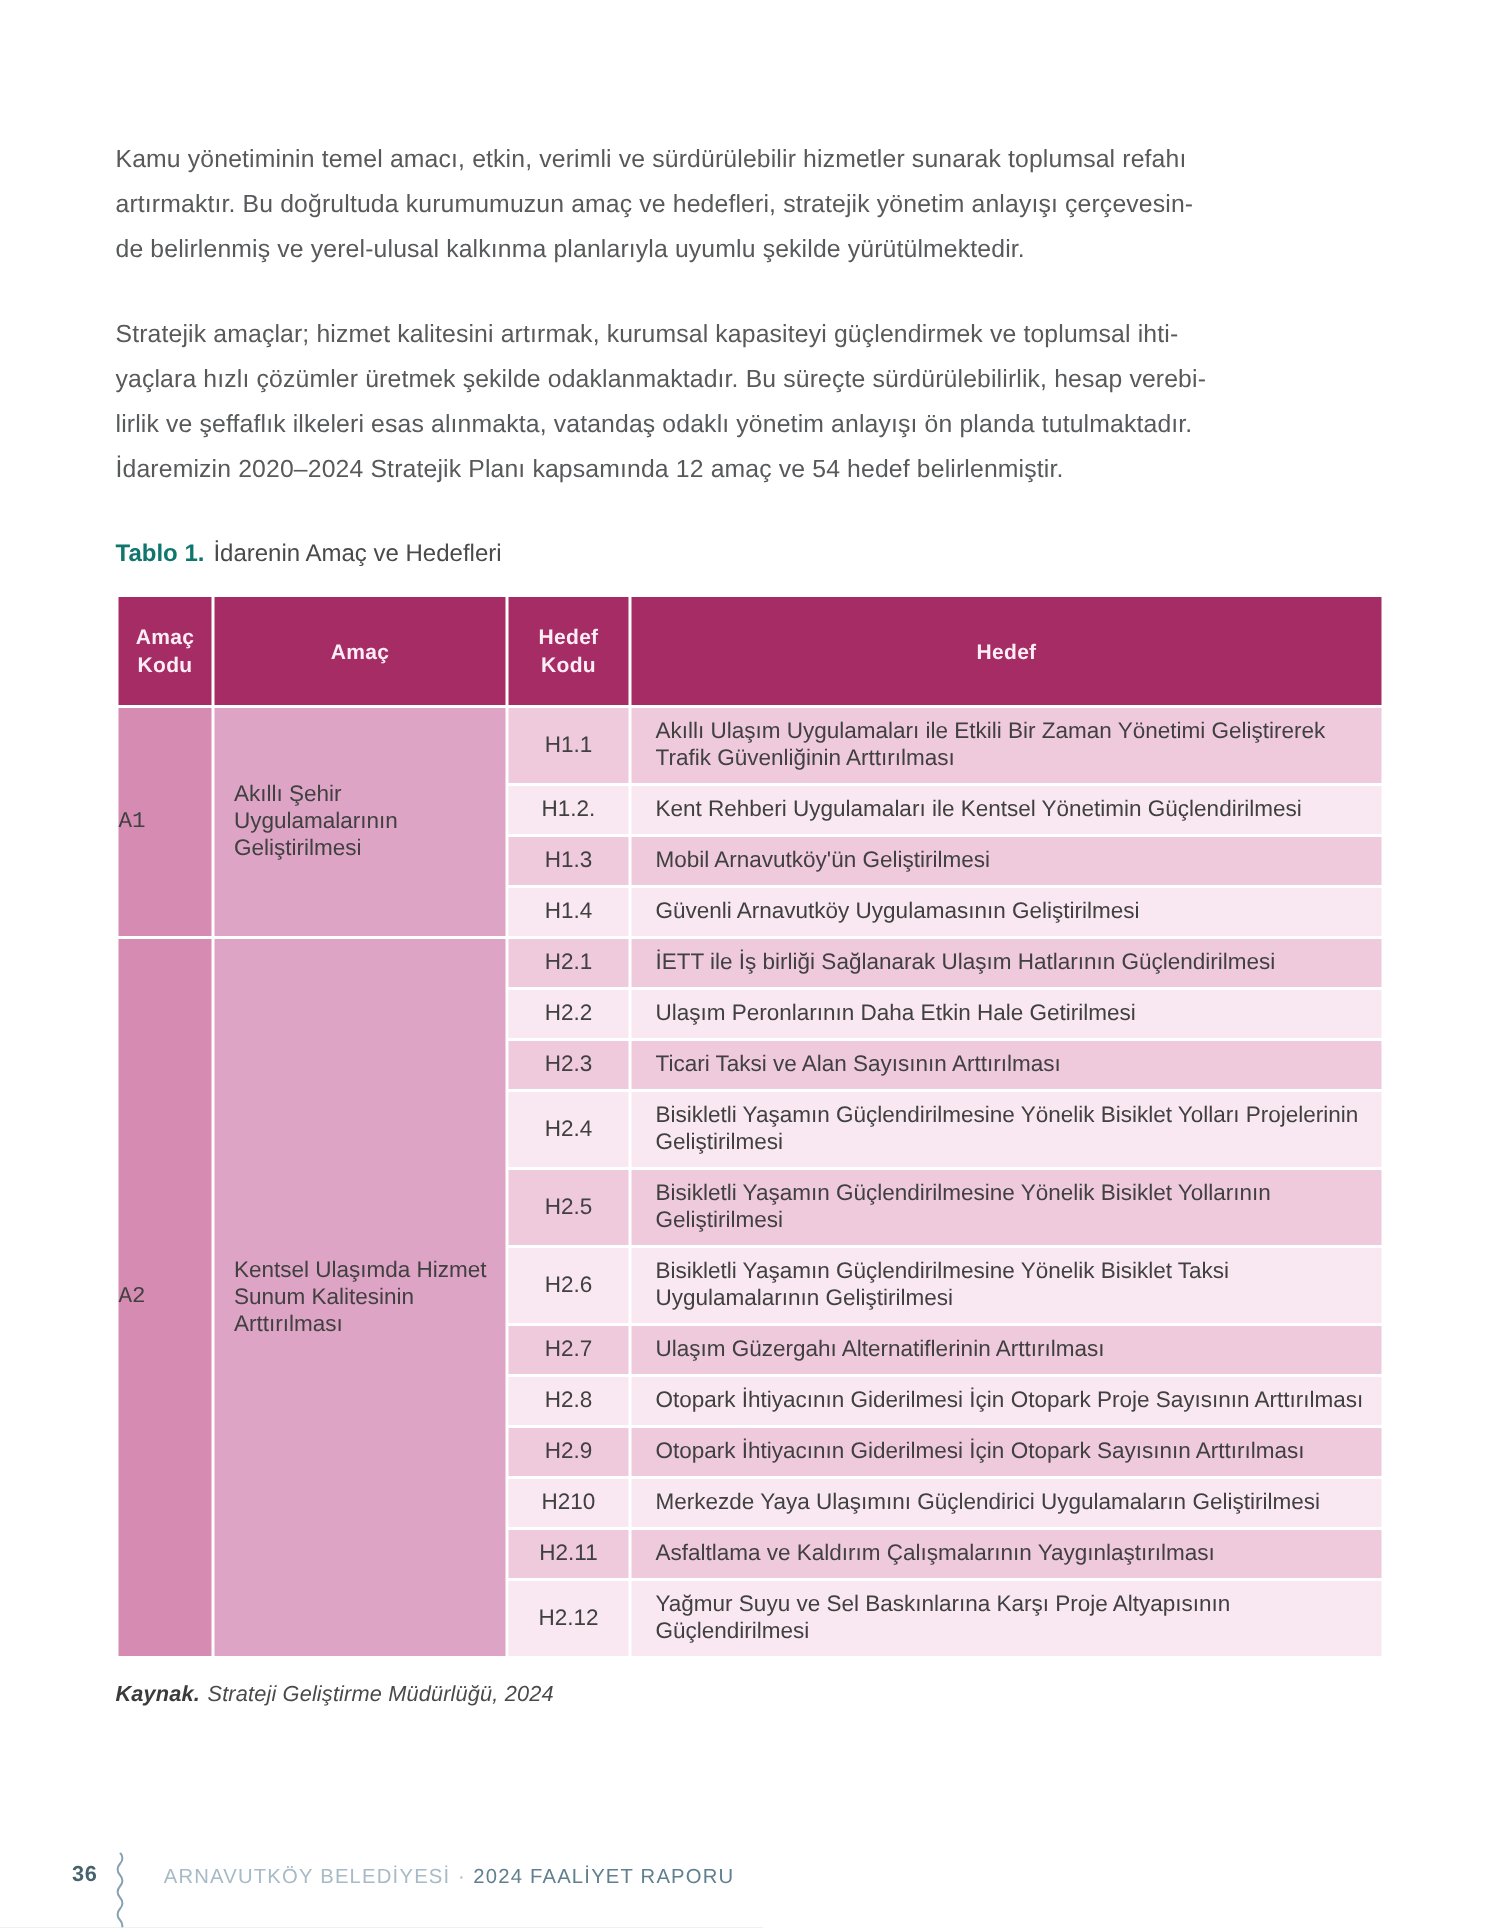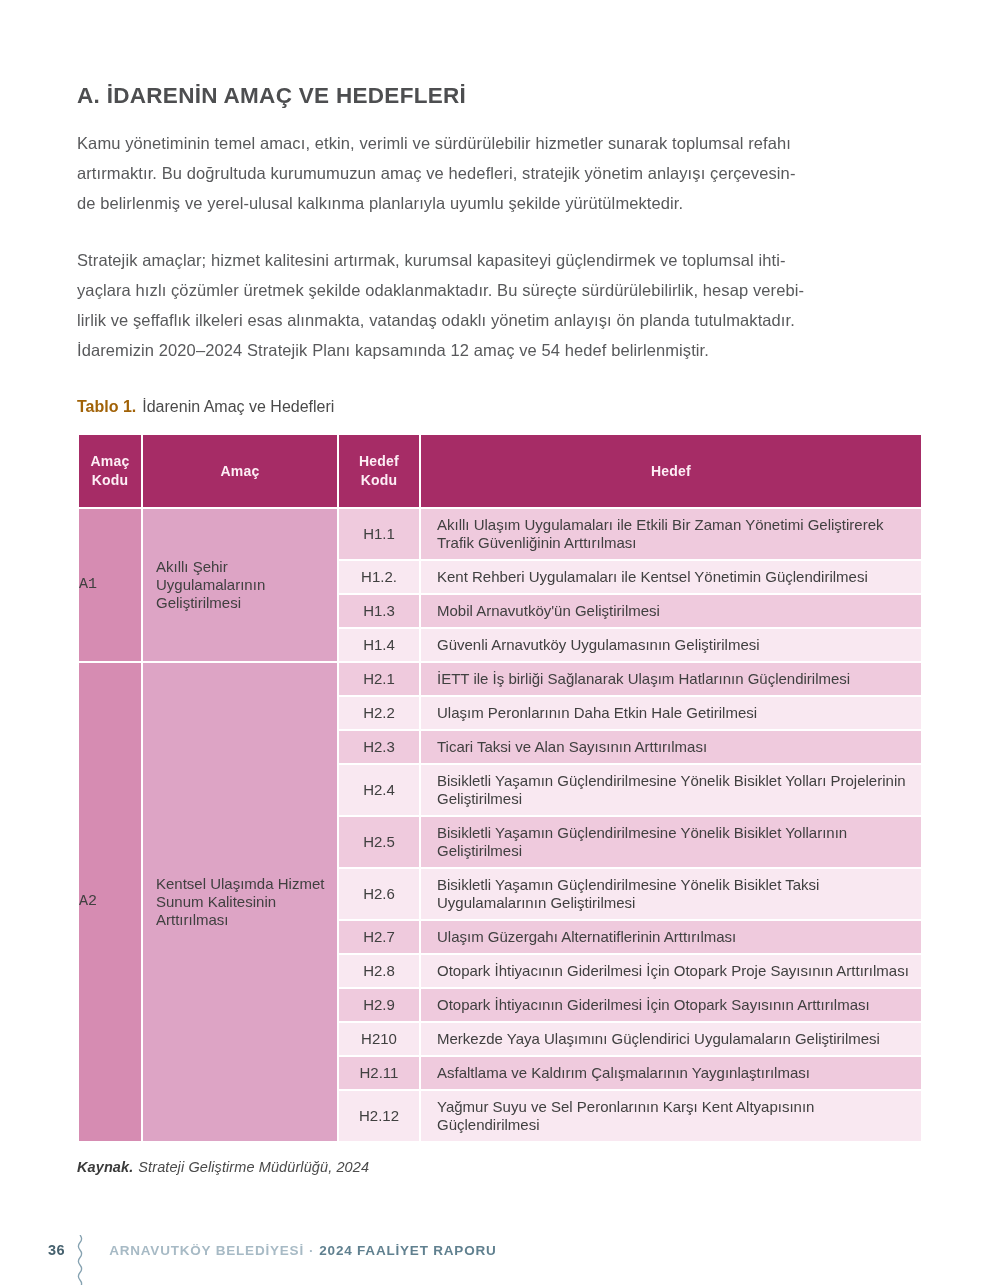--- a/index.html
+++ b/index.html
@@ -35,21 +35,21 @@
     font-size:22.5px;font-weight:bold;color:var(--heading-color);
     letter-spacing:.3px;margin-top:11px;
   }
   .para{margin-top:19px;}
   .para + .para{margin-top:27px;}
   .para .line{
     font-size:16.5px;color:var(--body-color);
     line-height:30px;letter-spacing:.1px;
   }
   .table-caption{margin-top:33px;font-size:16px;color:#4a4a4a;}
-  .table-caption .cap-label{font-weight:bold;color:#a16207;margin-right:6px;}
+  .table-caption .cap-label{font-weight:bold;color:#0f766e;margin-right:6px;}
   table.goals{
     width:846px;margin-top:17px;
     border-collapse:separate;border-spacing:2.5px 2px;
     table-layout:fixed;
   }
   col.c-code{width:62px;}
   col.c-amac{width:194px;}
   col.c-hcode{width:80px;}
   table.goals th{
     background:var(--header-bg);color:#fdeef5;
@@ -85,32 +85,31 @@
   }
   .footer .page-num{
     font-size:14.5px;font-weight:bold;color:var(--footer-num);
     letter-spacing:.5px;
   }
   .footer .squiggle-wrap{
     position:absolute;left:26px;top:-4px;width:12px;height:60px;
   }
   .footer .footer-text{
     margin-left:44px;font-size:13.5px;letter-spacing:.8px;
-    color:var(--footer-light);font-weight:bold;
+    color:var(--footer-light);font-weight:normal;
   }
   .footer .footer-text .f-sep{margin:0 5px;}
   .footer .footer-text .f-bold{color:var(--footer-bold);}
 </style>
 </head>
 <body>
 
 <div class="page">
   <div class="content">
 
-    <h2 class="subtitle">A. İDARENİN AMAÇ VE HEDEFLERİ</h2>
 
     <div class="para">
       <div class="line">Kamu yönetiminin temel amacı, etkin, verimli ve sürdürülebilir hizmetler sunarak toplumsal refahı</div>
       <div class="line">artırmaktır. Bu doğrultuda kurumumuzun amaç ve hedefleri, stratejik yönetim anlayışı çerçevesin-</div>
       <div class="line">de belirlenmiş ve yerel-ulusal kalkınma planlarıyla uyumlu şekilde yürütülmektedir.</div>
     </div>
 
     <div class="para">
       <div class="line">Stratejik amaçlar; hizmet kalitesini artırmak, kurumsal kapasiteyi güçlendirmek ve toplumsal ihti-</div>
       <div class="line">yaçlara hızlı çözümler üretmek şekilde odaklanmaktadır. Bu süreçte sürdürülebilirlik, hesap verebi-</div>
@@ -197,21 +196,21 @@
           <tr class="light">
             <td class="hcode-cell">H210</td>
             <td class="hedef-cell">Merkezde Yaya Ulaşımını Güçlendirici Uygulamaların Geliştirilmesi</td>
           </tr>
           <tr class="dark">
             <td class="hcode-cell">H2.11</td>
             <td class="hedef-cell">Asfaltlama ve Kaldırım Çalışmalarının Yaygınlaştırılması</td>
           </tr>
           <tr class="light">
             <td class="hcode-cell">H2.12</td>
-            <td class="hedef-cell">Yağmur Suyu ve Sel Peronlarının Karşı Kent Altyapısının Güçlendirilmesi</td>
+            <td class="hedef-cell">Yağmur Suyu ve Sel Baskınlarına Karşı Proje Altyapısının Güçlendirilmesi</td>
           </tr>
         </tbody>
     </table>
 
     <div class="source-note">
       <span class="src-label">Kaynak.</span><span>Strateji Geliştirme Müdürlüğü, 2024</span>
     </div>
 
   </div>
 

